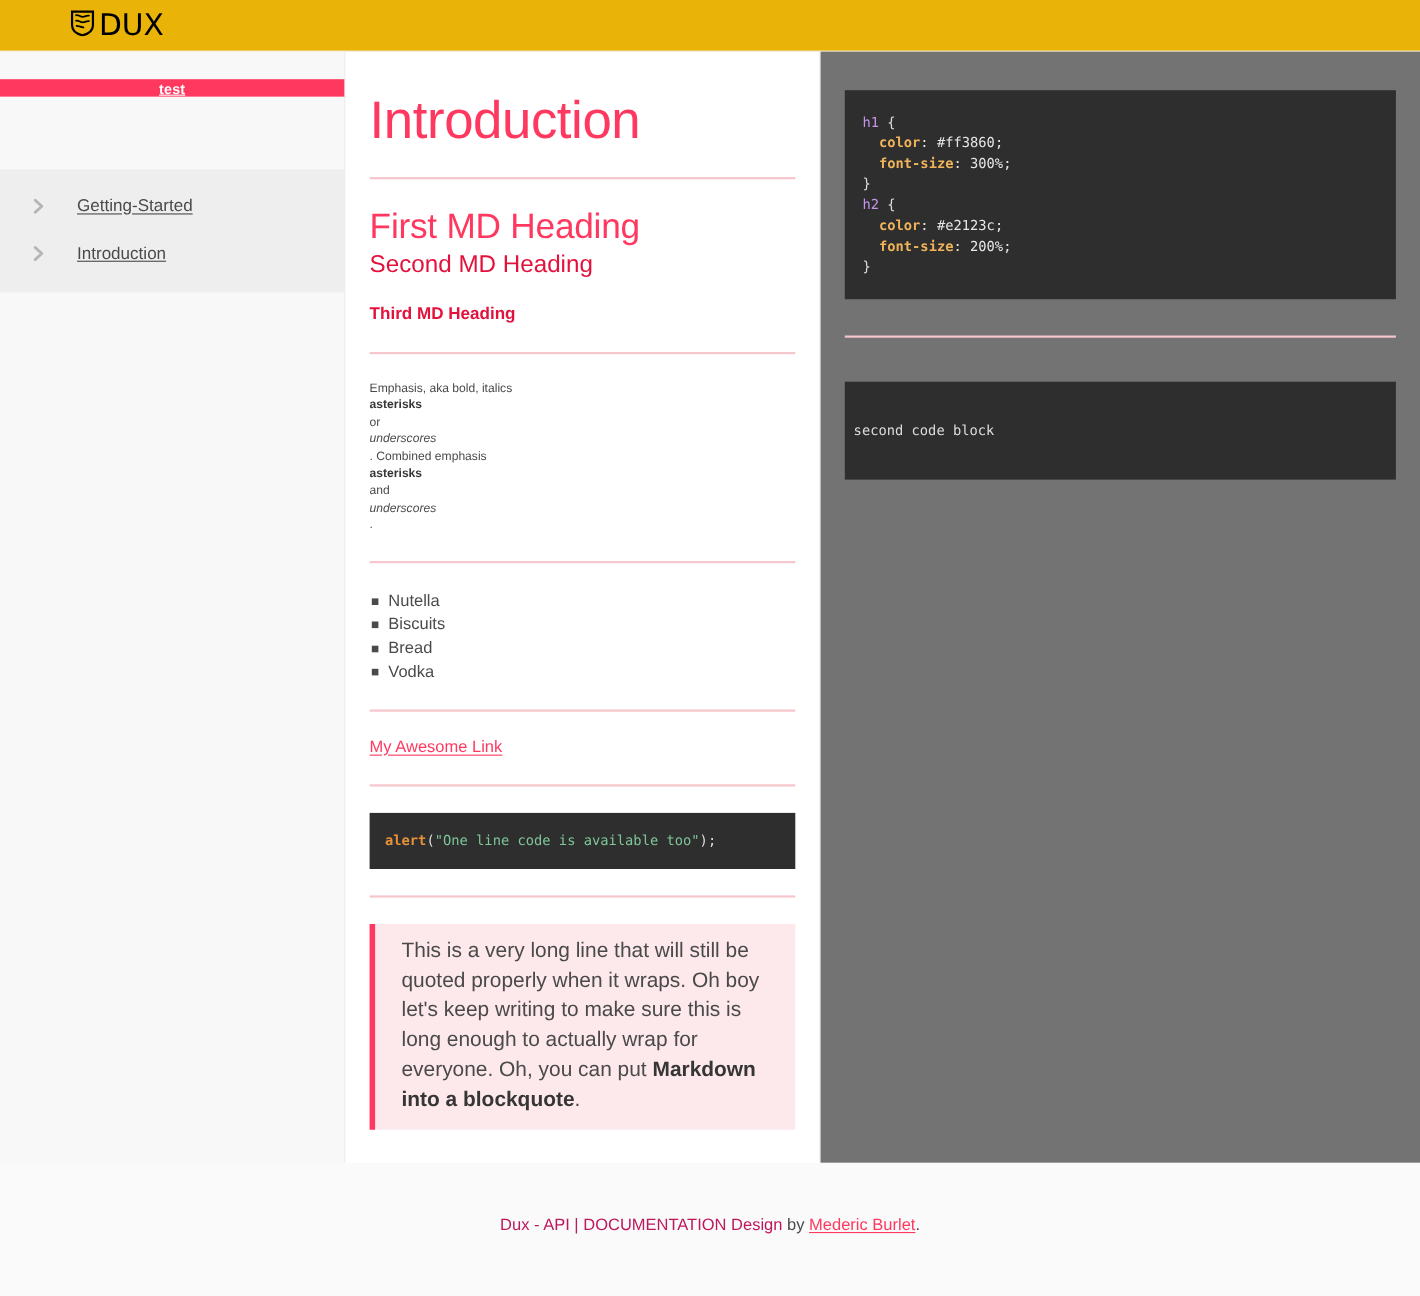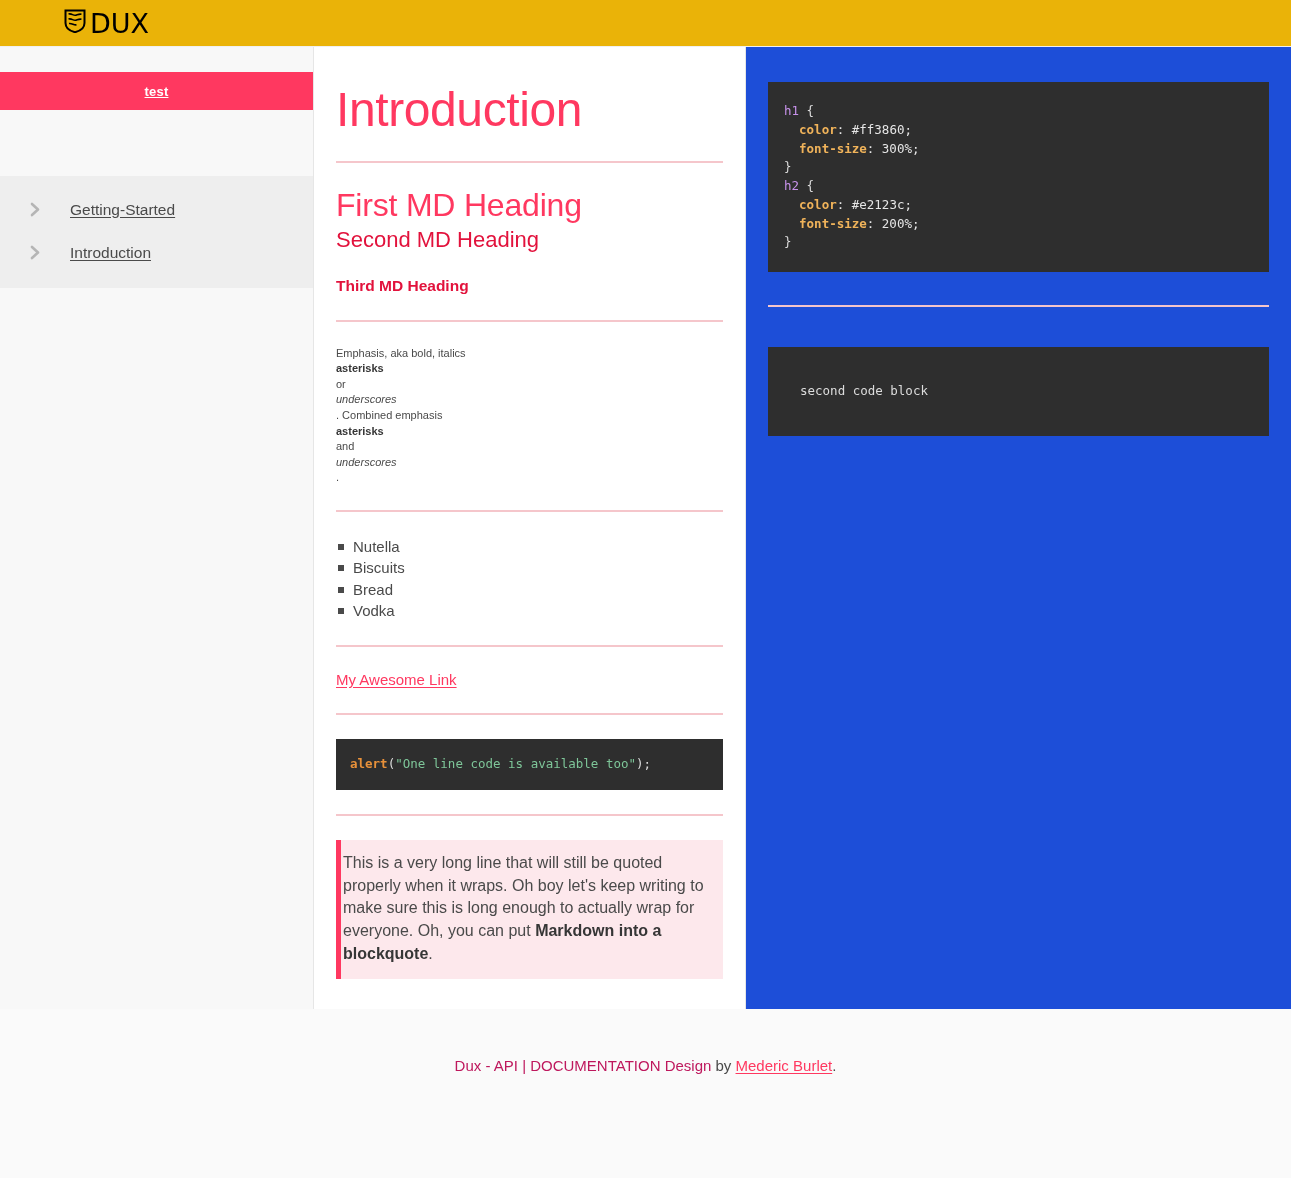--- a/index.html
+++ b/index.html
@@ -49,21 +49,21 @@
   .sidebar {
     width: 314px;
     flex: 0 0 314px;
     background: #f8f8f8;
     border-right: 1px solid #e6e6e6;
     display: flex;
     flex-direction: column;
   }
   .sidebar-top { height: 25px; background: #f8f8f8; }
   .sidebar-banner {
-    height: 38px;
+    height: 16px;
     background: #ff3860;
     display: flex;
     align-items: center;
     justify-content: center;
   }
   .sidebar-banner a {
     color: #ffffff;
     font-size: 13px;
     font-weight: bold;
     text-decoration: underline;
@@ -191,40 +191,40 @@
   .tok-fn  { color: #e8913a; font-weight: bold; }
   .tok-str { color: #7ec699; }
   .tok-pun { color: #dcdcdc; }
   .tok-sel { color: #c792ea; }
   .tok-prop{ color: #f0b35a; font-weight: bold; }
   .tok-val { color: #e6e6e6; }
 
   blockquote.md-quote {
     background: #fde8ec;
     border-left: 5px solid #ff3860;
-    padding: 12px 14px 13px 2px;
-    color: #4a4a4a;
-    font-size: 16px;
+    padding: 12px 14px 13px 24px;
+    color: #4a4a4a;
+    font-size: 19px;
     line-height: 1.42;
   }
   blockquote.md-quote .qbold { font-weight: bold; color: #363636; }
 
   
   .aside {
     flex: 1 1 auto;
-    background: #1d4ed8;
+    background: #737373;
     padding: 35px 22px 30px 22px;
   }
   .aside hr {
     border: 0;
     border-top: 2px solid #f5c6cb;
     margin: 33px 0 27px 0;
   }
   .aside pre.code { padding: 20px 16px; }
-  .aside pre.code.second { padding: 35px 32px; margin-top: 40px; }
+  .aside pre.code.second { padding: 35px 8px; margin-top: 40px; }
 
   
   .site-footer {
     background: #fafafa;
     padding: 46px 0 60px 0;
     min-height: 188px;
     text-align: center;
   }
   .footer-text {
     font-size: 15px;

